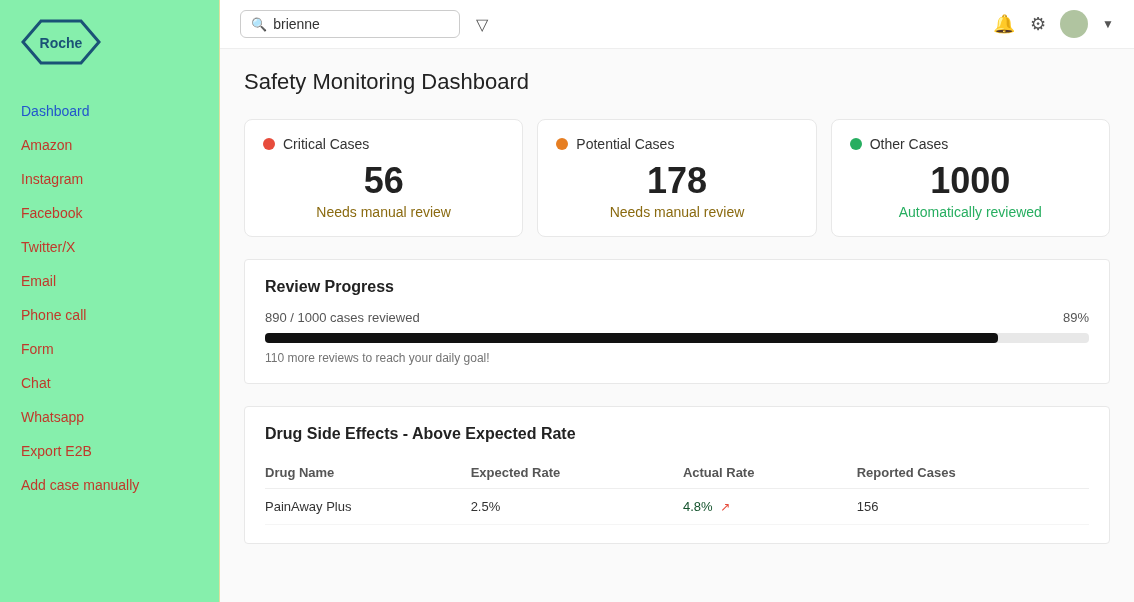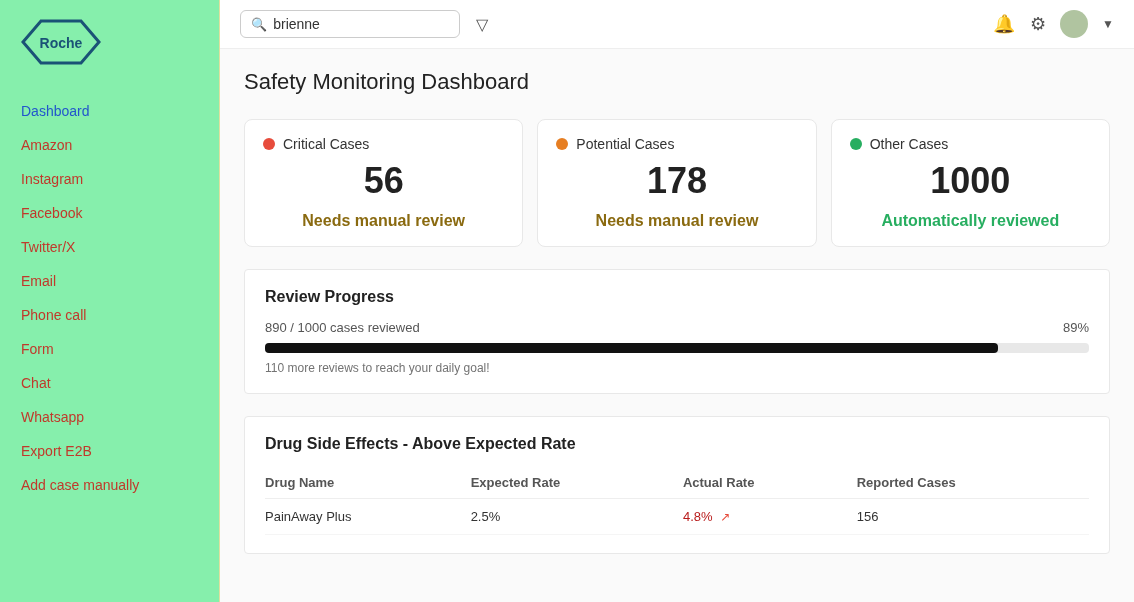--- a/index.html
+++ b/index.html
@@ -170,26 +170,25 @@
     .dot-green { background: #27ae60; }
     .card-label {
       font-size: 14px;
       font-weight: 500;
       color: #333;
     }
     .card-number {
       font-size: 36px;
       font-weight: 700;
       color: #222;
-      margin-bottom: 10px;
+      margin-bottom: 2px;
     }
     .card-sub {
-      font-size: 16px;
+      font-size: 14px;
       color: #8a6a10;
-      font-weight: bold;
     }
     .card-sub.green { color: #27ae60; }
 
     
     .section-box {
       background: #fff;
       border: 1px solid #e8e8e8;
       border-radius: 4px;
       padding: 18px 20px;
       margin-bottom: 22px;
@@ -249,21 +248,21 @@
       padding: 8px 10px 8px 0;
       border-bottom: 1px solid #eee;
     }
     tbody tr td {
       font-size: 13px;
       color: #333;
       padding: 10px 10px 10px 0;
       border-bottom: 1px solid #f5f5f5;
     }
     .actual-rate-red {
-      color: #b91c1c;
+      color: #14532d;
       font-weight: 500;
     }
     .trend-up {
       color: #e74c3c;
       font-size: 12px;
       margin-left: 4px;
     }
   </style>
 </head>
 <body>

